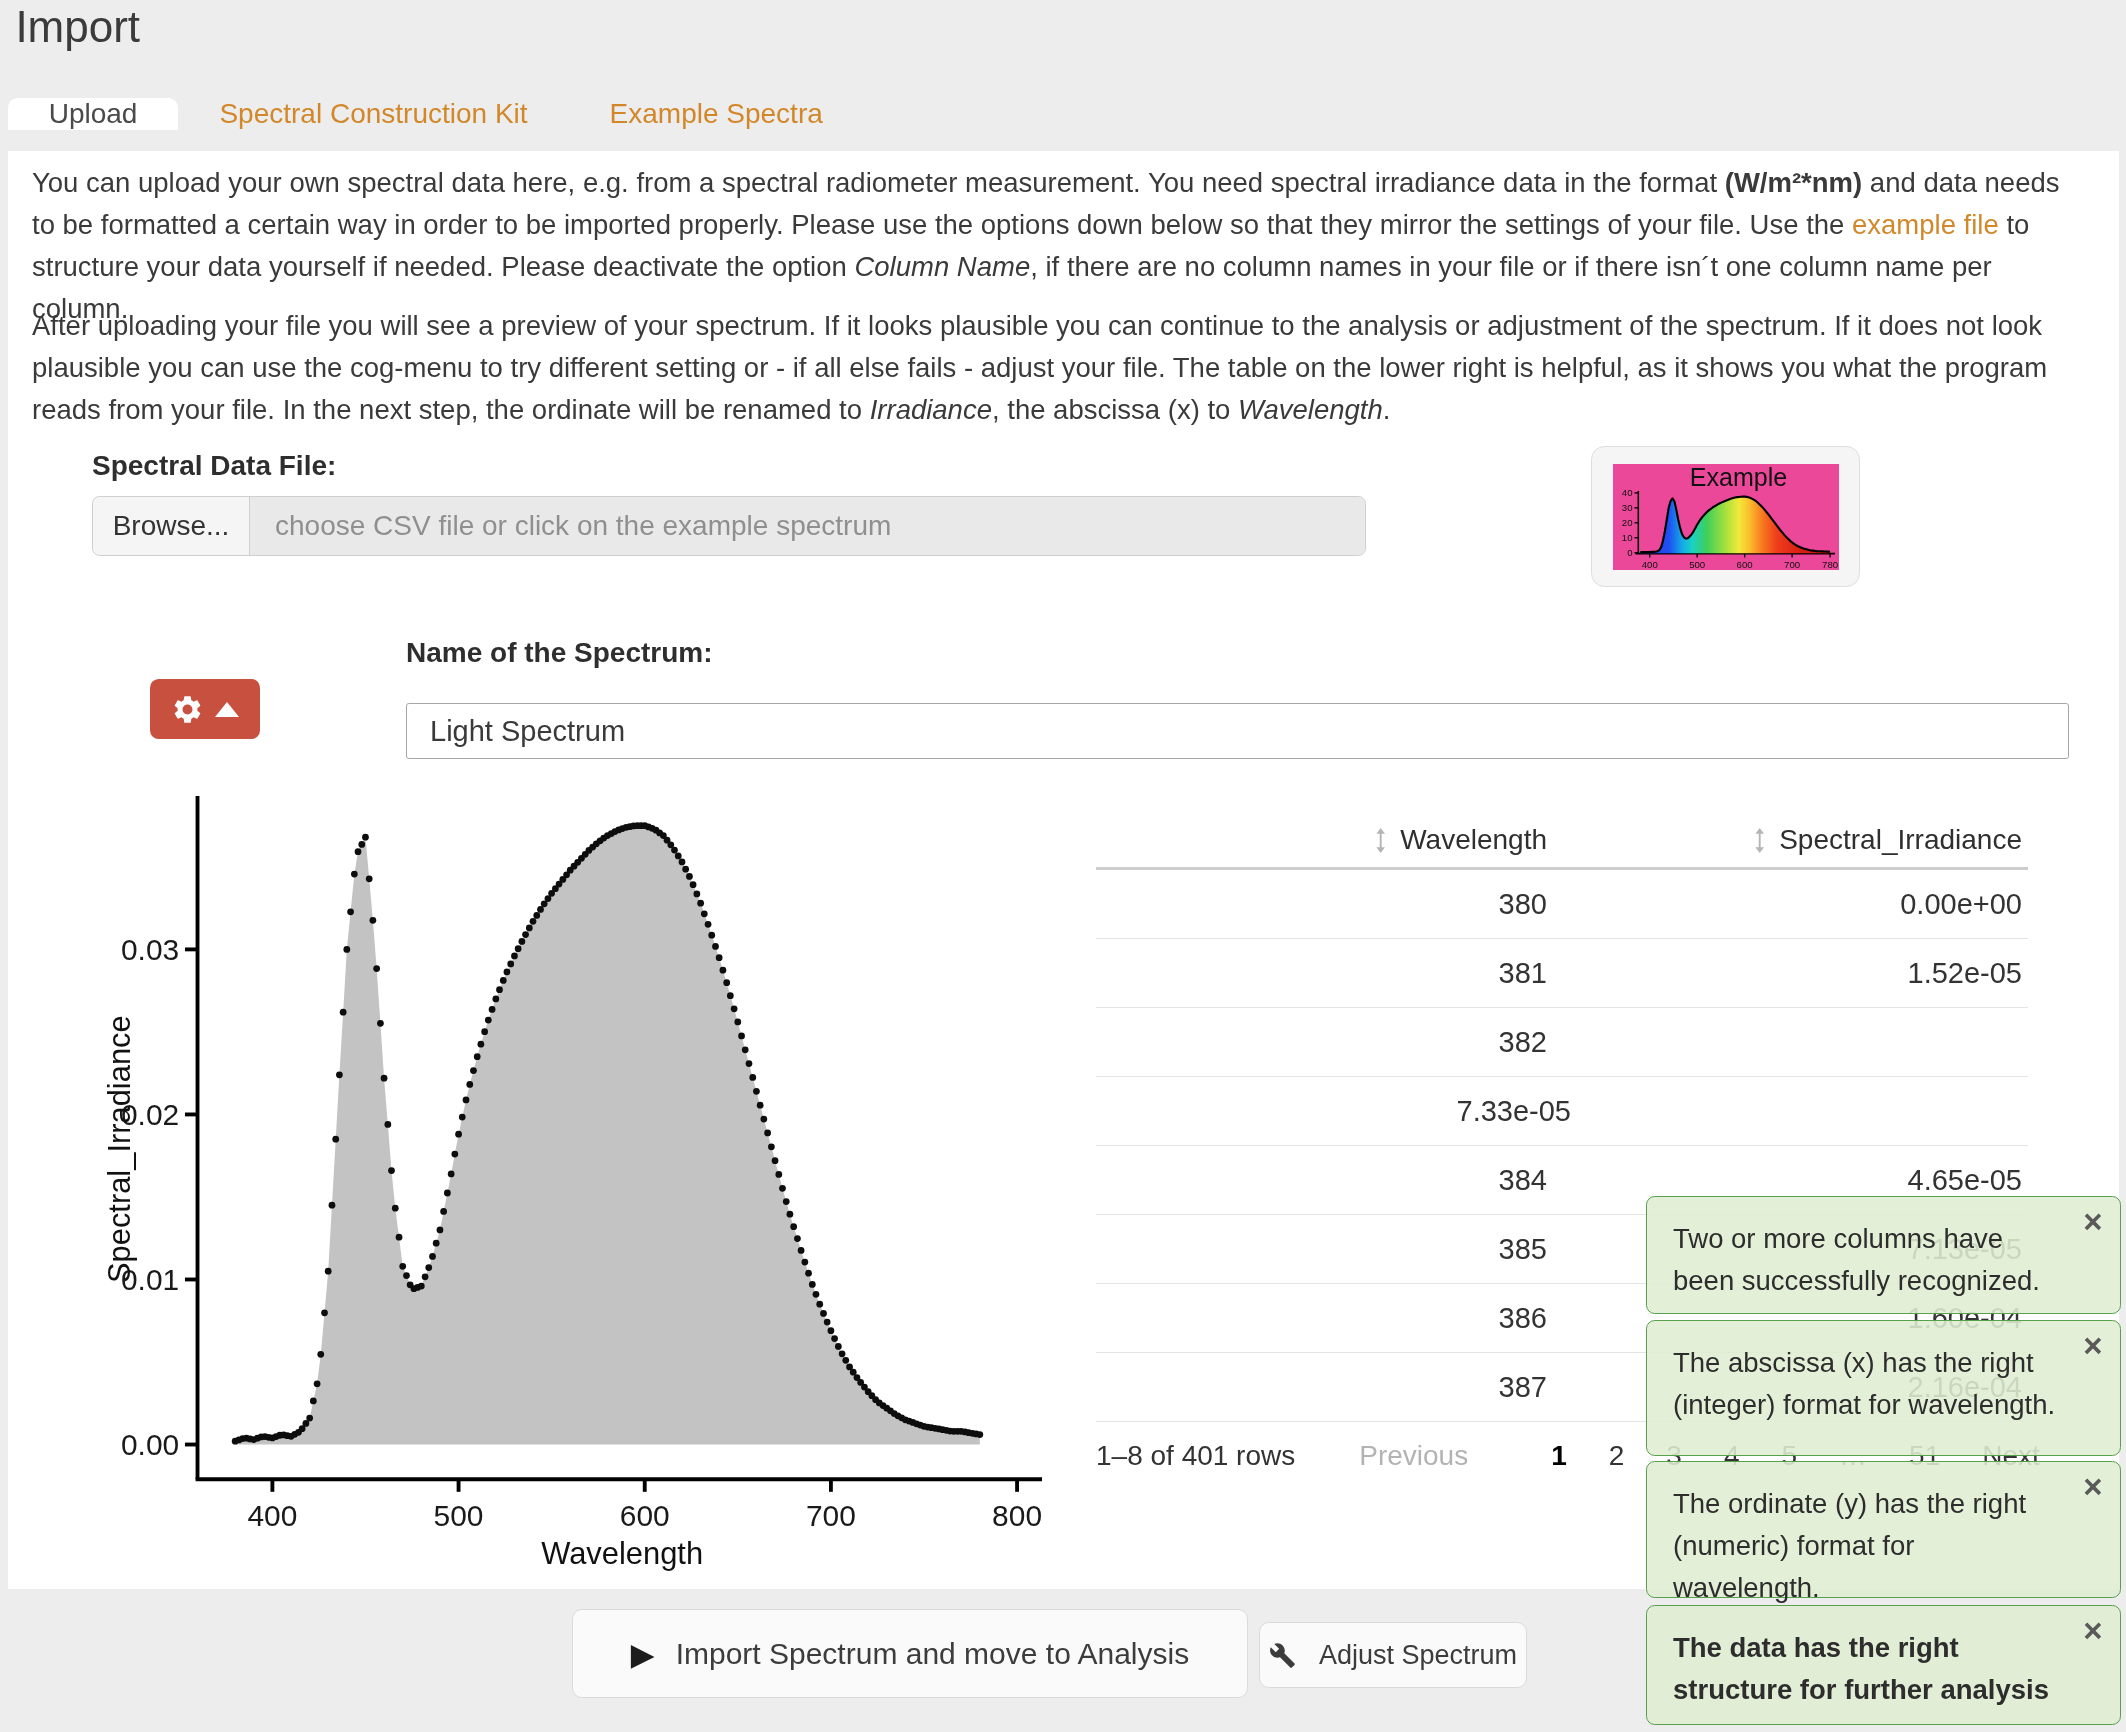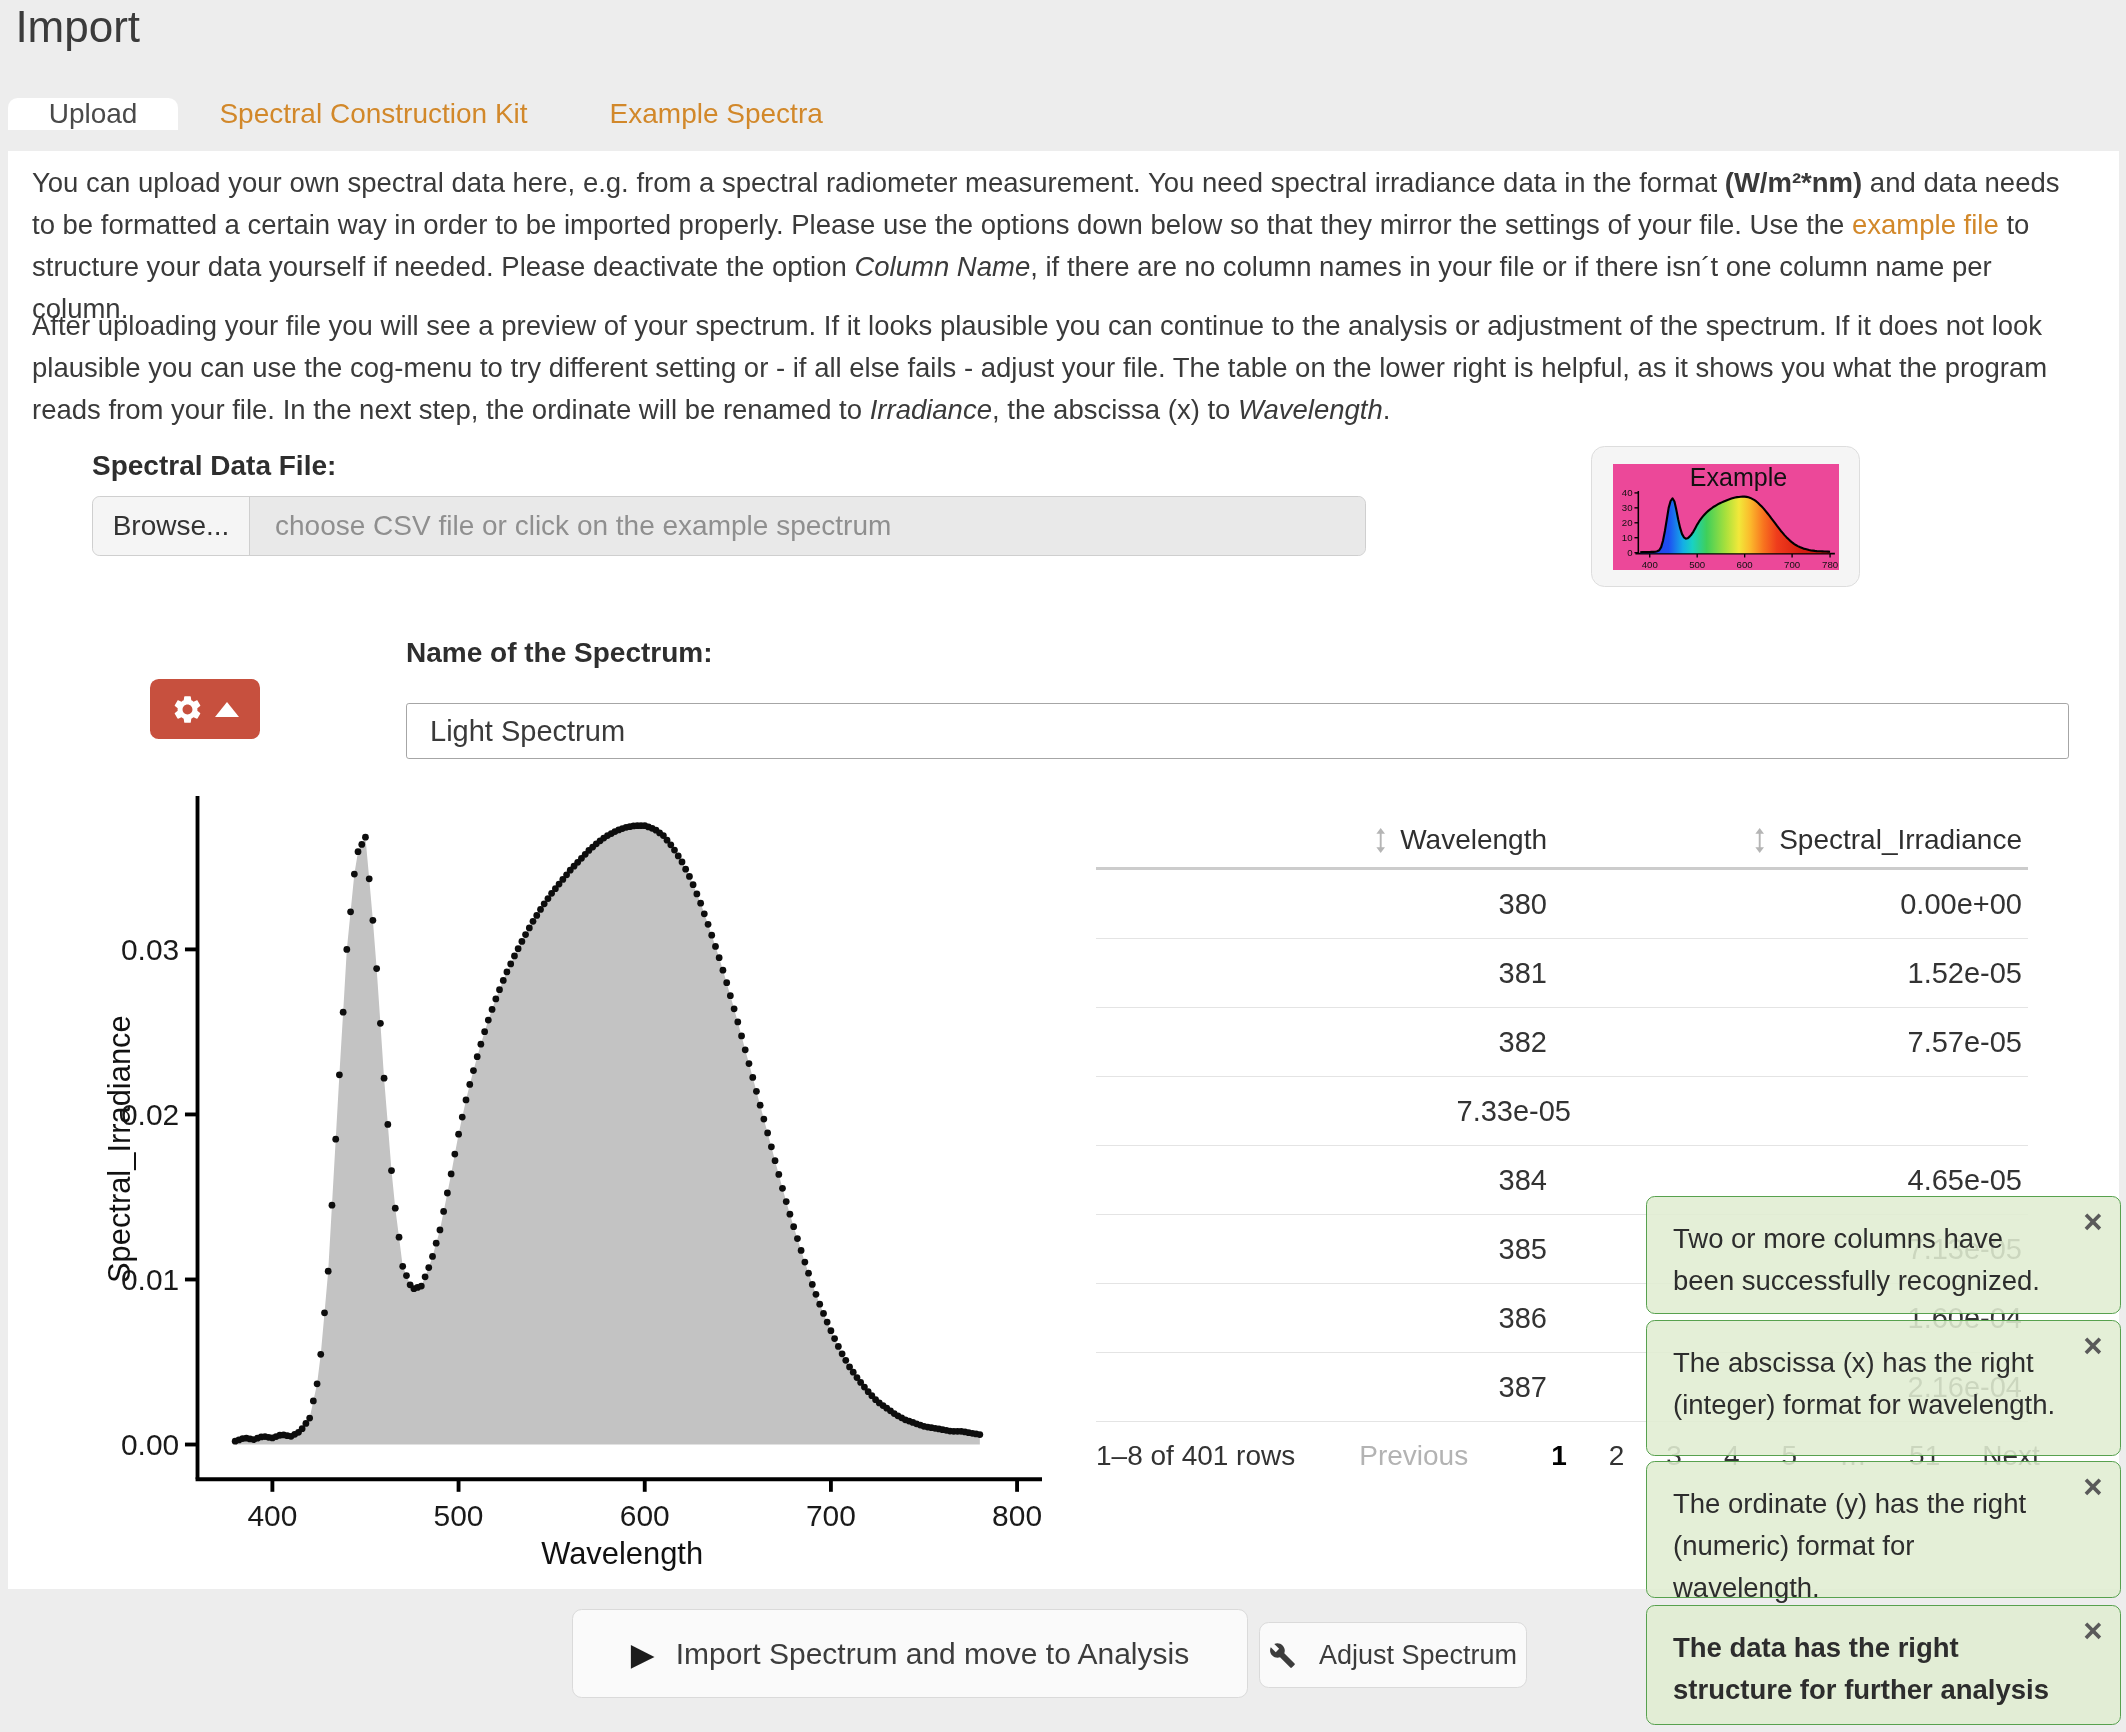--- a/index.html
+++ b/index.html
@@ -425,21 +425,20 @@
     <div class="trow">
         <div class="td col1">380</div>
         <div class="td col2">0.00e+00</div>
       </div>
     <div class="trow">
         <div class="td col1">381</div>
         <div class="td col2">1.52e-05</div>
       </div>
     <div class="trow">
         <div class="td col1">382</div>
-        <div class="td col2">7.57e-05</div>
       </div>
     <div class="trow">
         <div class="td col2">7.33e-05</div>
       </div>
     <div class="trow">
         <div class="td col1">384</div>
         <div class="td col2">4.65e-05</div>
       </div>
     <div class="trow">
         <div class="td col1">385</div>

